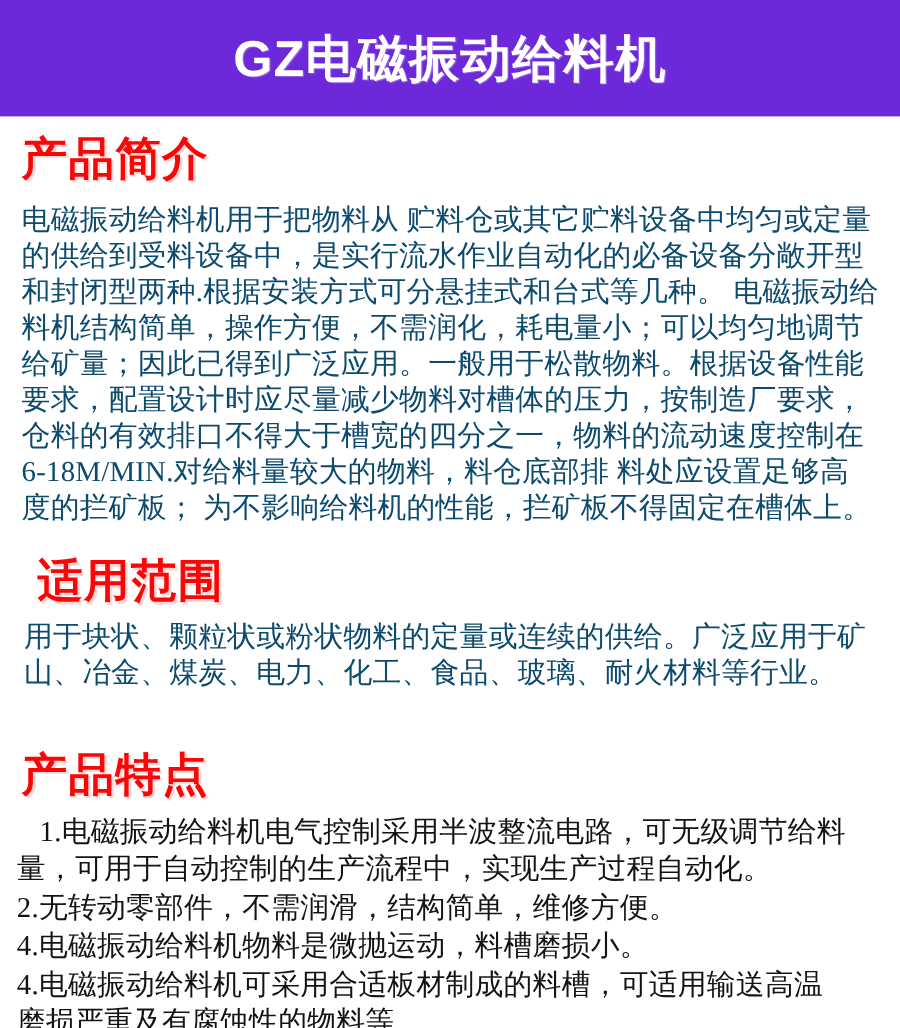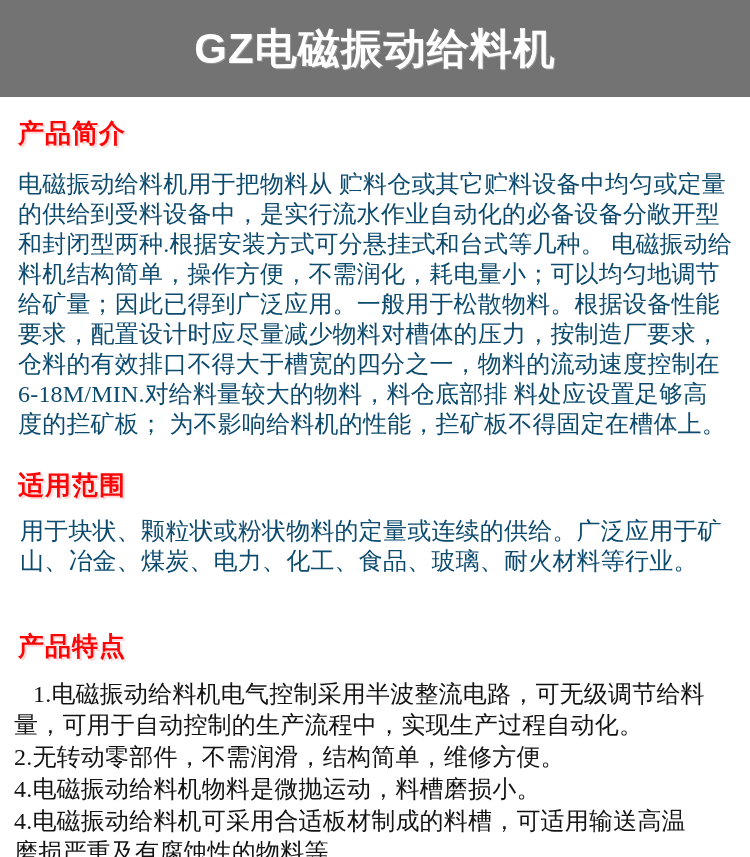--- a/index.html
+++ b/index.html
@@ -11,21 +11,21 @@
     width: 750px;
     height: 857px;
     overflow: hidden;
     font-family: "Liberation Serif", "DejaVu Serif", serif;
     color: #111111;
   }
   
   .banner {
     width: 750px;
     height: 97px;
-    background: #737373;
+    background: #6d28d9;
     display: flex;
     align-items: center;
     justify-content: center;
     box-sizing: border-box;
   }
   .banner-title {
     margin: 0;
     color: #ffffff;
     font-family: "Liberation Sans", "DejaVu Sans", sans-serif;
     font-weight: 800;
@@ -34,28 +34,28 @@
     text-shadow: 1px 1px 0 rgba(255,255,255,0.25);
     white-space: nowrap;
   }
   
   .section-heading {
     margin: 0;
     padding: 0 0 0 18px;
     color: #f90606;
     font-family: "Liberation Sans", "DejaVu Sans", sans-serif;
     font-weight: 900;
-    font-size: 26px;
+    font-size: 38px;
     line-height: 44px;
     letter-spacing: 1px;
     text-shadow: 2px 2px 0 rgba(255,170,170,0.45);
     white-space: nowrap;
   }
   .heading-intro    { margin-top: 14px; }
-  .heading-scope    { margin-top: 24px; }
+  .heading-scope    { margin-top: 24px; margin-left: 13px; }
   .heading-features { margin-top: 48px; }
   
   .body-text {
     margin: 0;
     font-size: 24px;
     line-height: 30px;
     color: #0c4a6e;
     white-space: pre-line;
     letter-spacing: 0.2px;
   }

